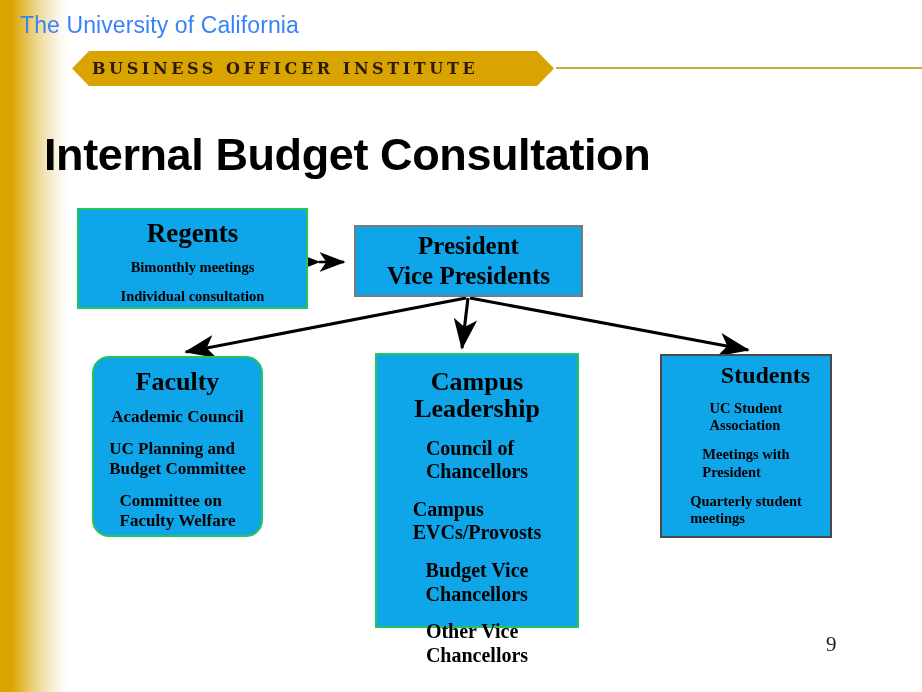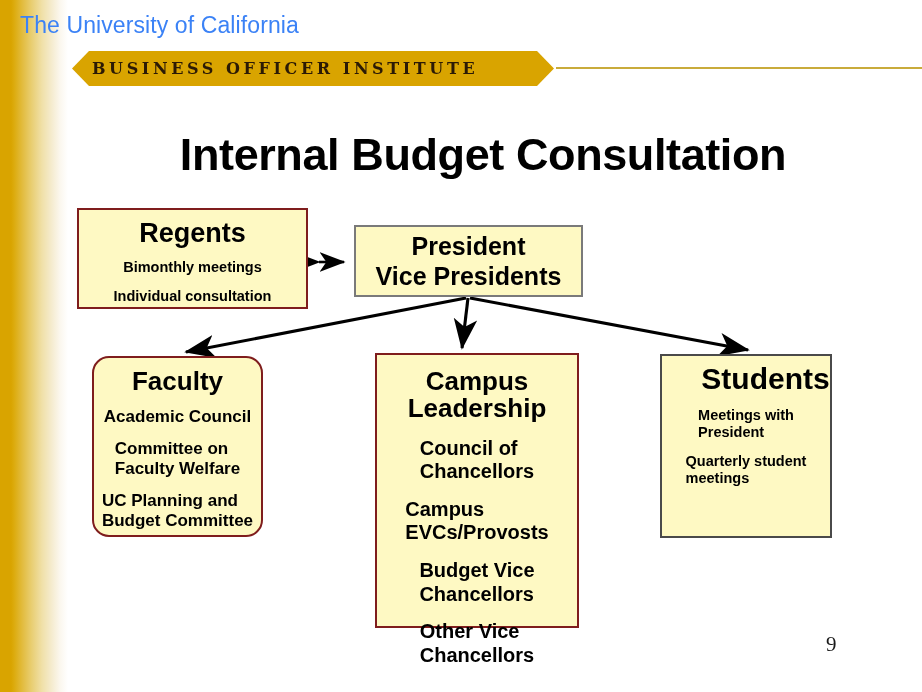--- a/index.html
+++ b/index.html
@@ -74,39 +74,39 @@
     left: 556px; top: 67px;
     width: 366px; height: 2px;
     background: #c9ab3b;
   }
 
   
   #slide-title {
     position: absolute;
     left: 0; top: 129px;
     width: 922px;
-    text-align: center;
     padding-left: 44px;
     box-sizing: border-box;
     font-size: 45px;
     font-weight: bold;
     color: #000000;
     letter-spacing: -0.4px;
   }
 
   
   .dbox {
     position: absolute;
-    background: #fef9c3;
-    border: 2px solid #7f1d1d;
+    background: #0ea5e9;
+    border: 2px solid #22c55e;
     box-sizing: border-box;
     display: flex;
     flex-direction: column;
     align-items: center;
     color: #000000;
+    font-family: Liberation Serif, serif;
   }
   .dbox .dtitle {
     font-weight: bold;
     line-height: 1.05;
     text-align: center;
   }
   .dbox .ditem {
     font-weight: bold;
     text-align: left;
     line-height: 1.18;
@@ -123,21 +123,21 @@
   #box-faculty { left: 92px; top: 356px; width: 171px; height: 181px; padding-top: 10px; border-radius: 17px; }
   #box-faculty .dtitle { font-size: 26px; }
   #box-faculty .ditem { font-size: 17px; margin-top: 12px; }
 
   #box-campus { left: 375px; top: 353px; width: 204px; height: 275px; padding-top: 13px; }
   #box-campus .dtitle { font-size: 26px; }
   #box-campus .ditem { font-size: 20px; margin-top: 14px; }
 
   #box-students { left: 660px; top: 354px; width: 172px; height: 184px; padding-top: 7px;
                   border-color: #4a4a4a; }
-  #box-students .dtitle { font-size: 30px; margin-left: 39px; }
+  #box-students .dtitle { font-size: 24px; margin-left: 39px; }
   #box-students .ditem { font-size: 14.5px; margin-top: 12px; }
 
   
   #arrows {
     position: absolute;
     left: 0; top: 0;
     width: 922px; height: 692px;
     pointer-events: none;
   }
 
@@ -204,34 +204,35 @@
   </div>
 
   <div class="dbox" id="box-president">
     <div class="dtitle">President</div>
     <div class="dtitle">Vice Presidents</div>
   </div>
 
   <div class="dbox" id="box-faculty">
     <div class="dtitle">Faculty</div>
     <div class="ditem">Academic Council</div>
+    <div class="ditem">UC Planning and<br>Budget Committee</div>
     <div class="ditem">Committee on<br>Faculty Welfare</div>
-    <div class="ditem">UC Planning and<br>Budget Committee</div>
   </div>
 
   <div class="dbox" id="box-campus">
     <div class="dtitle">Campus</div>
     <div class="dtitle">Leadership</div>
     <div class="ditem">Council of<br>Chancellors</div>
     <div class="ditem">Campus<br>EVCs/Provosts</div>
     <div class="ditem">Budget Vice<br>Chancellors</div>
     <div class="ditem">Other Vice<br>Chancellors</div>
   </div>
 
   <div class="dbox" id="box-students">
     <div class="dtitle">Students</div>
+    <div class="ditem">UC Student<br>Association</div>
     <div class="ditem">Meetings with<br>President</div>
     <div class="ditem">Quarterly student<br>meetings</div>
   </div>
 
   <div id="page-number">9</div>
 
 </div>
 
 </body></html>

